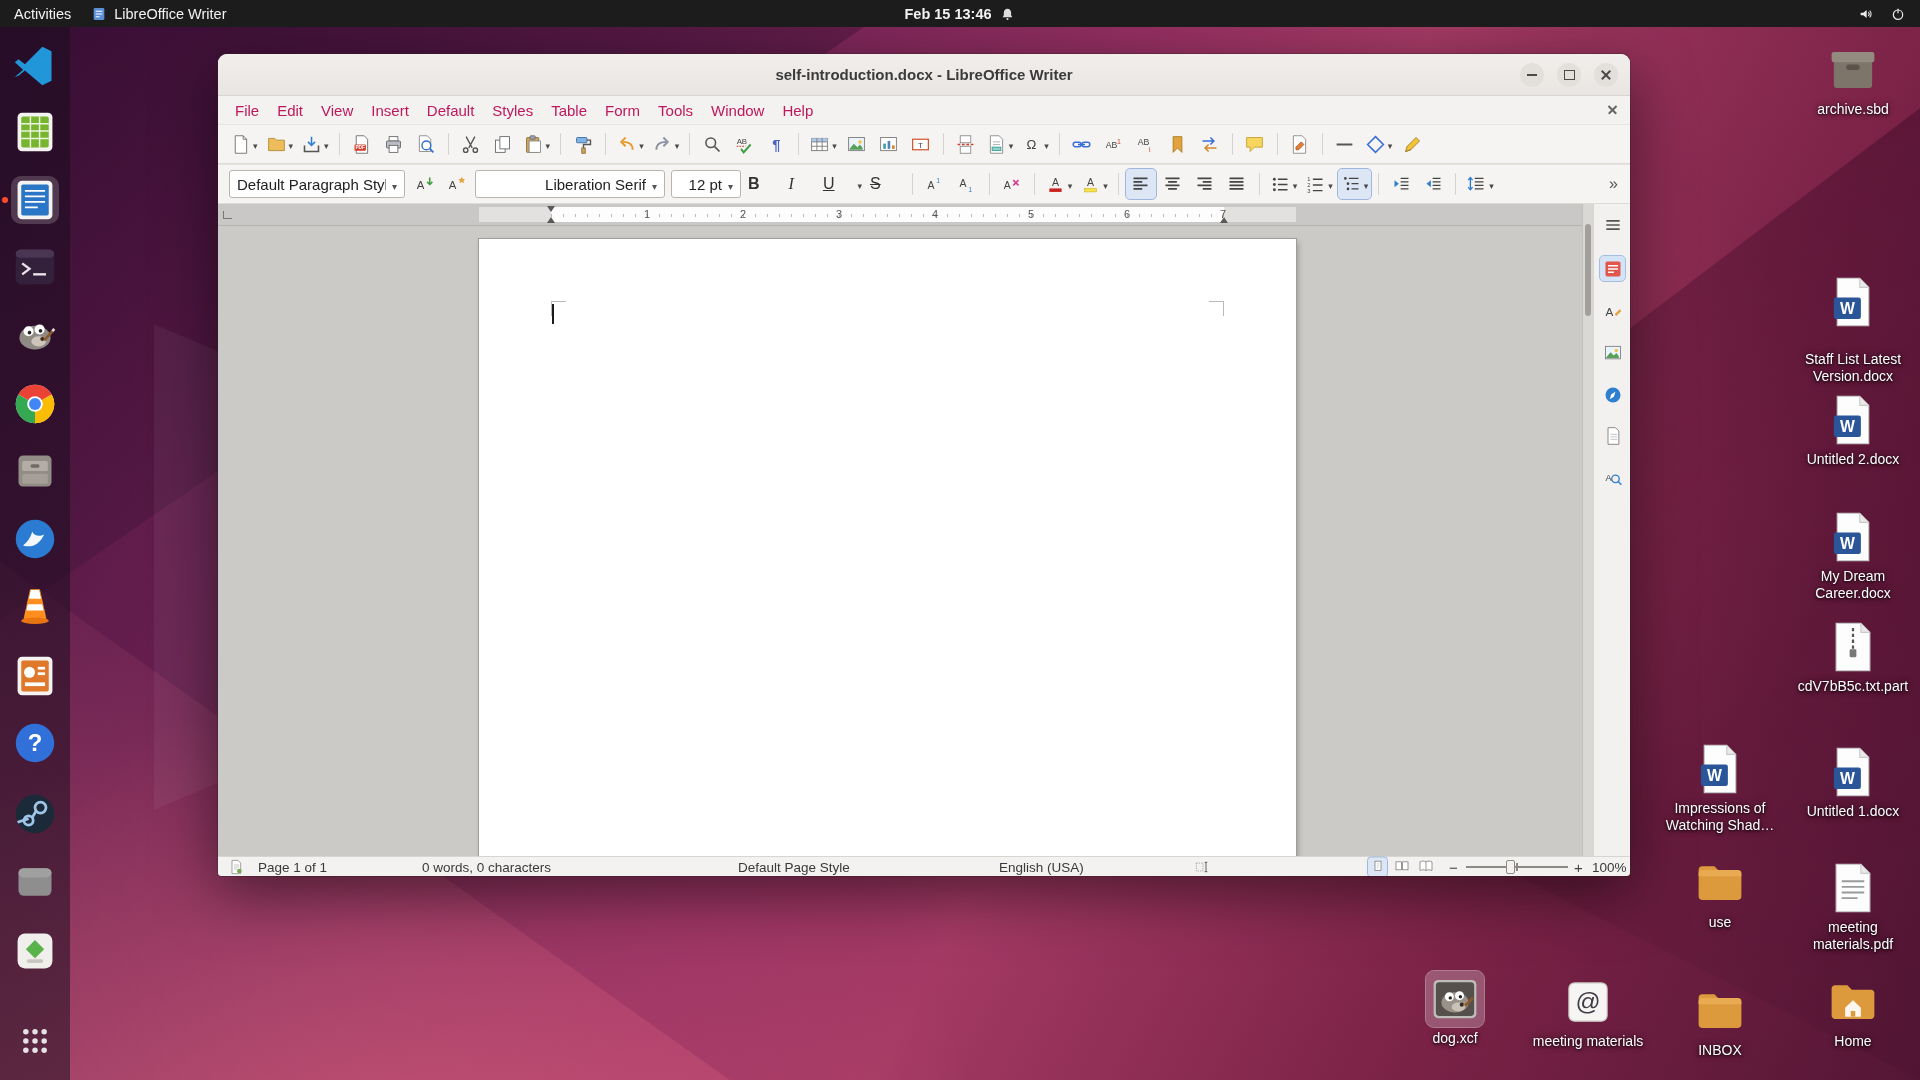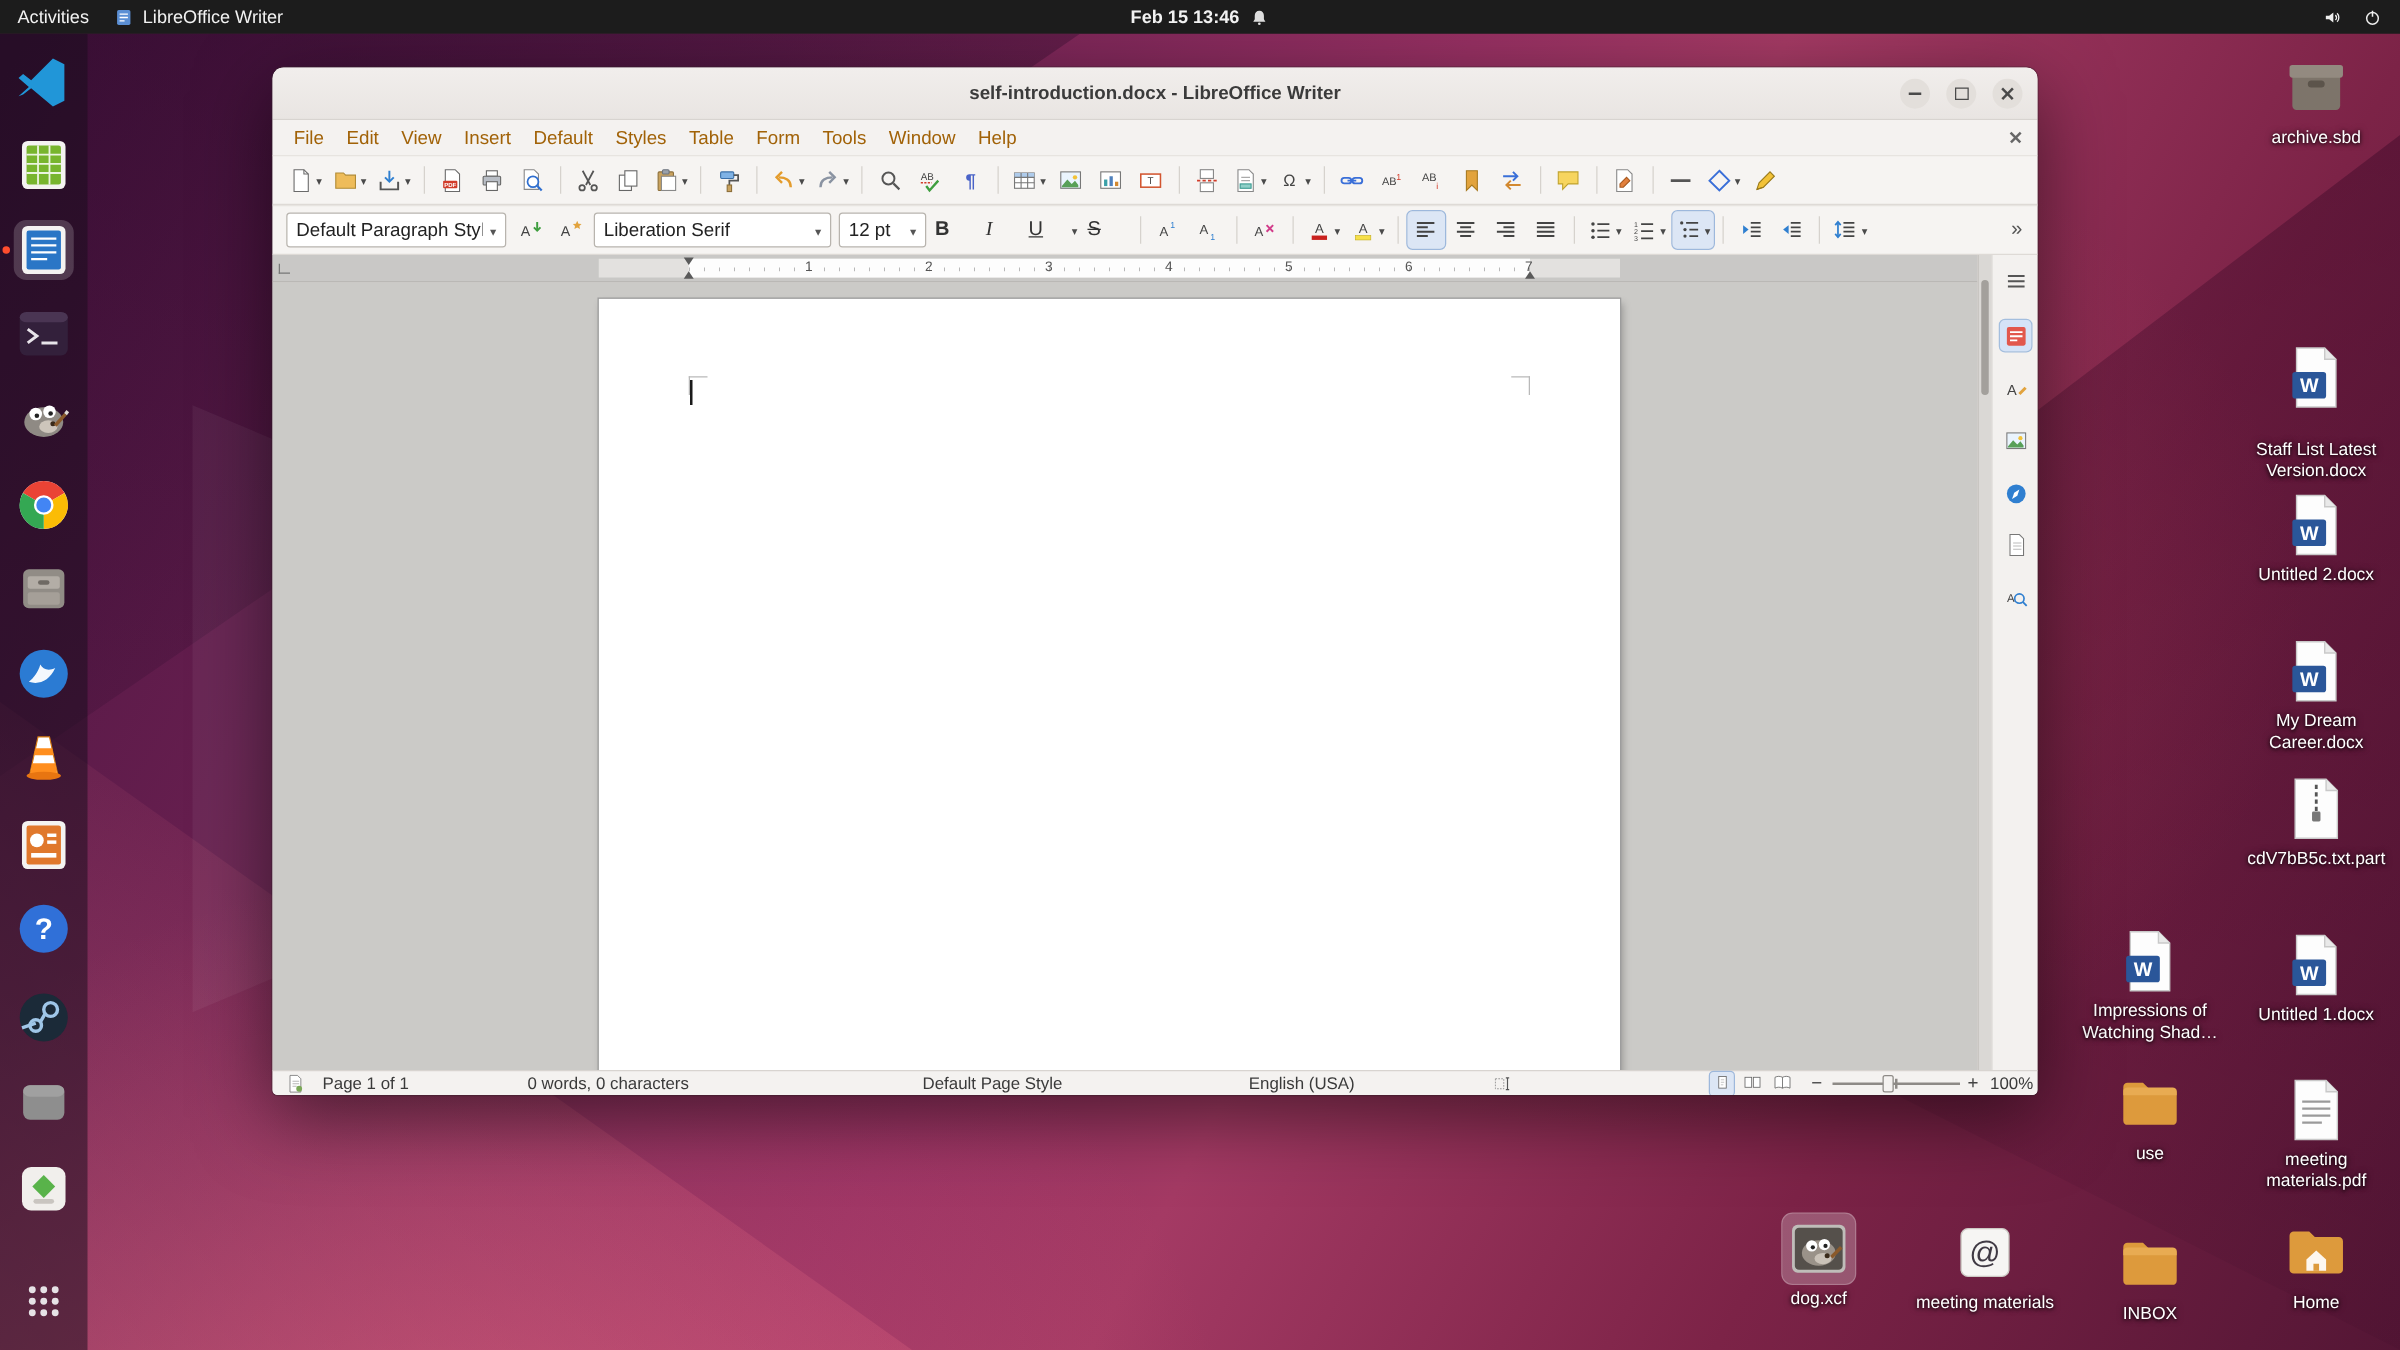--- a/index.html
+++ b/index.html
@@ -38,33 +38,33 @@
   .dicon{ position:absolute; width:120px; display:flex; flex-direction:column; align-items:center; gap:3px; z-index:10; }
   .dtile{ width:58px; height:56px; display:flex; align-items:center; justify-content:center; border-radius:8px; padding:2px; }
   .dtile .ic{ width:54px; height:54px; }
   .dicon.selected .dtile{ background:rgba(255,255,255,.24); outline:1px solid rgba(255,255,255,.4); }
   .dlabel{ font-size:14px; color:#fff; text-align:center; line-height:1.2; max-width:118px; overflow-wrap:break-word;
     text-shadow:0 1px 3px rgba(0,0,0,.9), 0 0 6px rgba(0,0,0,.55); }
 
   
   .window{ position:absolute; left:218px; top:54px; width:1412px; height:822px; background:#f4f2f0;
     border-radius:9px 9px 4px 4px; box-shadow:0 18px 60px rgba(0,0,0,.5), 0 0 0 1px rgba(60,40,50,.35);
-    display:flex; flex-direction:column; overflow:hidden; z-index:30; }
+    display:flex; flex-direction:column; overflow:hidden; z-index:30;text-align:right; }
   .titlebar{ height:42px; background:linear-gradient(#f1eeec,#e9e5e2); border-bottom:1px solid #d8d4d0;
     display:flex; align-items:center; justify-content:center; position:relative; flex:0 0 auto; }
   .title-text{ font-size:15px; font-weight:700; color:#3b3b3b; }
   .win-controls{ position:absolute; right:12px; top:0; bottom:0; display:flex; align-items:center; gap:13px; }
   .wc{ width:24px; height:24px; border-radius:50%; display:flex; align-items:center; justify-content:center; position:relative; background:#e3dfdb; }
   .wc-min::after{ content:""; width:10px; height:2px; background:#4a4a4a; }
   .wc-max::after{ content:""; width:9px; height:8px; border:1.5px solid #4a4a4a; }
   .wc-close::before,.wc-close::after{ content:""; position:absolute; width:12px; height:1.8px; background:#4a4a4a; }
   .wc-close::before{ transform:rotate(45deg); } .wc-close::after{ transform:rotate(-45deg); }
 
   .menubar{ height:28px; display:flex; align-items:center; padding:0 8px; background:#f4f2f0; position:relative; flex:0 0 auto; }
-  .menu-item{ padding:3px 9px; font-size:15px; color:#a16207; border-radius:4px; white-space:nowrap; }
+  .menu-item{ padding:3px 9px; font-size:15px; color:#be185d; border-radius:4px; white-space:nowrap; }
   .menu-close{ position:absolute; right:10px; width:14px; height:14px; }
   .menu-close::before,.menu-close::after{ content:""; position:absolute; left:1px; top:6px; width:11px; height:1.6px; background:#666; }
   .menu-close::before{ transform:rotate(45deg); } .menu-close::after{ transform:rotate(-45deg); }
 
   .tb{ display:flex; align-items:center; height:40px; padding:0 8px; background:#f6f4f2; border-top:1px solid #e7e4e0; border-bottom:1px solid #dedad6; flex:0 0 auto; }
   .tbtn{ height:30px; min-width:30px; padding:0 3px; display:flex; align-items:center; justify-content:center; border-radius:4px; margin:0 1px; position:relative; }
   .tbtn .tic{ width:21px; height:21px; display:block; }
   .tbtn.active{ background:#dce6f5; outline:1px solid #9db8dc; }
   .dd::after{ content:"▾"; font-size:9px; color:#4a4a4a; margin-left:2px; }
   .tsep{ width:1px; height:22px; background:#d6d2cd; margin:0 6px; flex:0 0 auto; }

